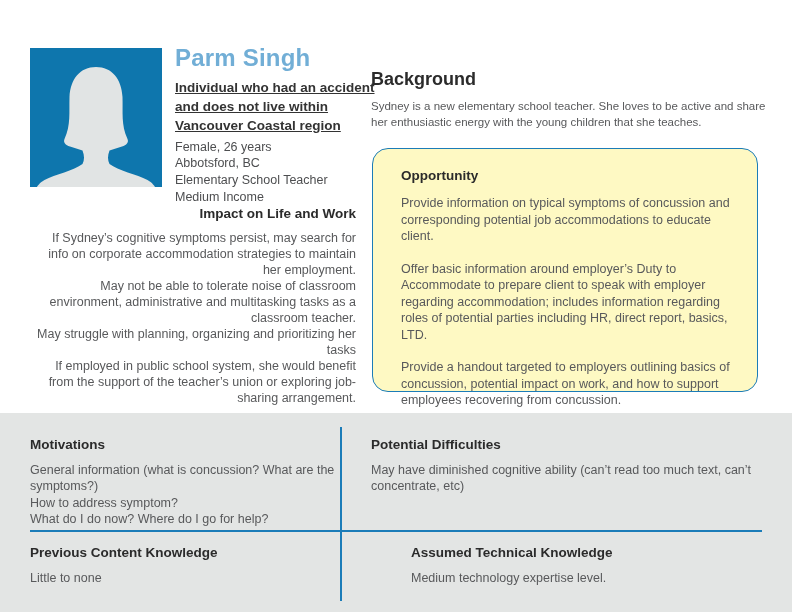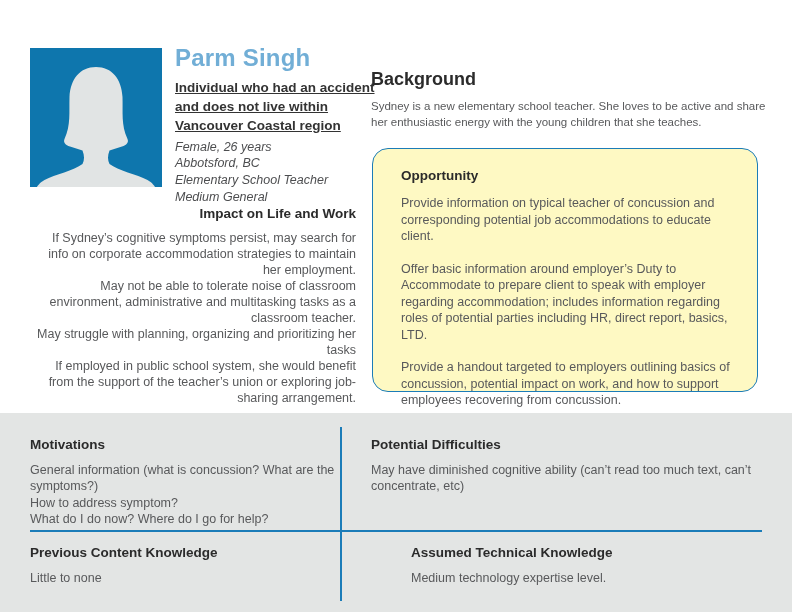--- a/index.html
+++ b/index.html
@@ -24,21 +24,21 @@
   
   .identity { position: absolute; left: 175px; top: 44px; width: 200px; }
   .persona-name {
     font-size: 24px; font-weight: 700; color: #71aed6;
     letter-spacing: 0.2px; margin-bottom: 7px;
   }
   .persona-subtitle {
     font-size: 13.5px; font-weight: 700; color: #333333;
     line-height: 1.4; margin-bottom: 4px; text-decoration: underline;
   }
-  .persona-details { font-size: 12.5px; color: #4d4e50; line-height: 1.17; font-style: italic; }
+  .persona-details { font-size: 12.5px; color: #4d4e50; line-height: 1.17; }
   .persona-details div { margin-bottom: 2px; }
 
   
   .impact { position: absolute; left: 30px; top: 206px; width: 326px; text-align: right; }
   .impact h2 { font-size: 13.5px; font-weight: 700; color: #2b2b2b; margin-bottom: 9px; }
   .impact p { font-size: 12.5px; line-height: 1.28; color: #58595b; }
 
   
   .background { position: absolute; left: 371px; top: 69px; width: 410px; }
   .background h2 { font-size: 18px; font-weight: 700; color: #2b2b2b; margin-bottom: 8px; }
@@ -107,40 +107,40 @@
     </svg>
   </div>
 
   <div class="identity">
     <div class="persona-name">Parm Singh</div>
     <div class="persona-subtitle">Individual who had an accident and does not live within Vancouver Coastal region</div>
     <div class="persona-details">
       <div>Female, 26 years</div>
       <div>Abbotsford, BC</div>
       <div>Elementary School Teacher</div>
-      <div>Medium General</div>
+      <div>Medium Income</div>
     </div>
   </div>
 
   <div class="impact">
     <h2>Impact on Life and Work</h2>
     <p>If Sydney’s cognitive symptoms persist,  may search for info on corporate accommodation strategies to maintain her employment.</p>
     <p>May not be able to tolerate noise of classroom environment, administrative and multitasking tasks as a classroom teacher.</p>
     <p>May struggle with planning, organizing and prioritizing her tasks</p>
     <p>If employed in public school system, she would benefit from the support of the teacher’s union or exploring job-sharing arrangement.</p>
   </div>
 
   <div class="background">
     <h2>Background</h2>
     <p>Sydney is a new elementary school teacher. She loves to be active and share her enthusiastic energy with the young children that she teaches.</p>
   </div>
 
   <div class="opportunity">
     <h2>Opportunity</h2>
-    <p>Provide information on typical teacher of concussion and corresponding potential job accommodations to educate client.</p>
+    <p>Provide information on typical symptoms of concussion and corresponding potential job accommodations to educate client.</p>
     <p>Offer basic information around employer’s Duty to Accommodate to prepare client to speak with employer regarding accommodation; includes information regarding roles of potential parties including HR, direct report, basics, LTD.</p>
     <p>Provide a handout targeted to employers outlining basics of concussion, potential impact on work, and how to support employees recovering from concussion.</p>
   </div>
 
   <div class="bottom-panel"></div>
 
   <div class="quad q-motivations">
     <h2>Motivations</h2>
     <p>General information (what is concussion? What are the symptoms?)</p>
     <p>How to address symptom?</p>

